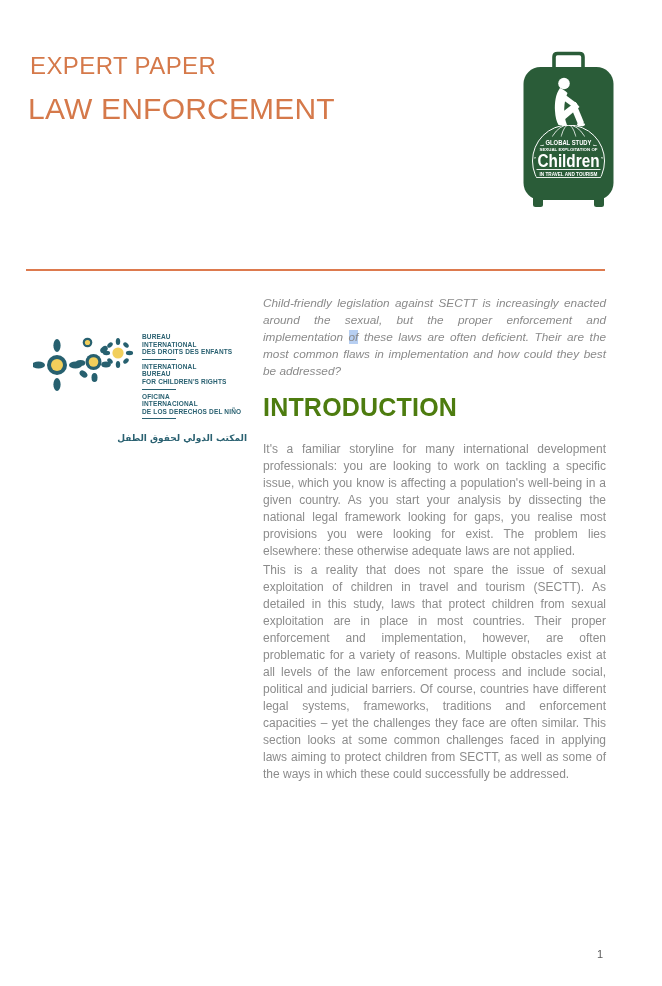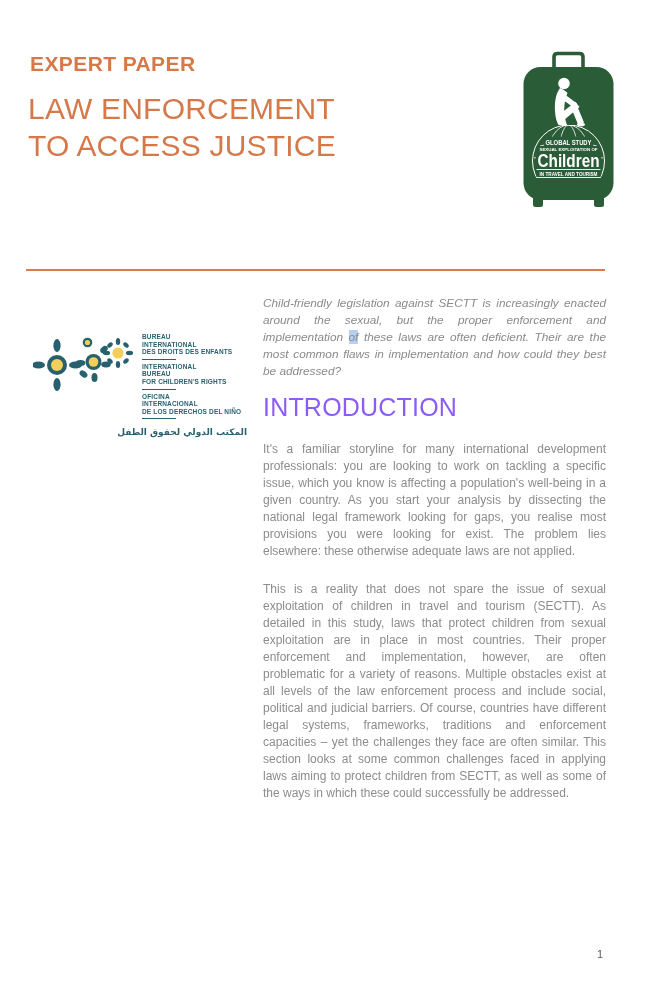--- a/index.html
+++ b/index.html
@@ -7,21 +7,21 @@
   body {
     width:662px; height:986px;
     font-family:"Liberation Sans", sans-serif;
     position:relative; overflow:hidden;
   }
   #page { position:absolute; inset:0; background:#fff; }
 
   
   .kicker {
     position:absolute; left:30px; top:52px;
-    font-size:21px; font-weight:bold; letter-spacing:0.4px;
+    font-size:24px; font-weight:normal; letter-spacing:0.4px;
     color:#D5794A;
   }
   .title {
     position:absolute; left:28px; top:90px;
     font-size:30px; font-weight:normal; line-height:37px;
     letter-spacing:0.2px; color:#D5794A;
   }
 
   
   .sectt-logo { position:absolute; left:523px; top:47px; width:91px; height:162px; }
@@ -36,54 +36,53 @@
   .ibcr-flowers { position:absolute; left:33px; top:332px; width:105px; height:62px; }
   .ibcr-text { position:absolute; left:142px; top:333px; width:105px; }
   .ibcr-line {
     font-size:6.5px; line-height:7.6px; font-weight:bold;
     color:#2A6171; letter-spacing:0.15px; white-space:nowrap;
   }
   .ibcr-sep { width:34px; border-top:1px solid #2A6171; margin:3px 0; }
   .ibcr-arabic {
     font-family:"DejaVu Sans", sans-serif;
     font-size:9px; font-weight:bold; color:#2A6171;
-    direction:rtl; text-align:left; margin-top:8px; white-space:nowrap;
+    direction:rtl; text-align:left; margin-top:14px; white-space:nowrap;
   }
 
   
   .text-col { position:absolute; left:263px; top:295px; width:343px; }
   .intro {
     font-size:11.8px; line-height:17px; font-style:italic;
     color:#8A8A8A; text-align:justify;
   }
   .hl { background:#B7CFF2; }
   .section-heading {
-    margin-top:14px; font-size:25px; line-height:26px; font-weight:normal;
-    color:#8b5cf6; letter-spacing:0.2px;
+    margin-top:14px; font-size:25px; line-height:26px; font-weight:bold;
+    color:#4d7c0f; letter-spacing:0.2px;
   }
   .body-par {
     margin-top:21px; font-size:12px; line-height:17px;
     color:#8C8C8C; text-align:justify;
   }
-  .body-par + .body-par { margin-top:21px; }
+  .body-par + .body-par { margin-top:2px; }
 
   .page-number {
     position:absolute; left:597px; top:948px;
     font-size:11px; color:#5A5A5A;
   }
 </style>
 </head>
 <body>
 
 <div id="page">
 
   <div class="kicker">EXPERT PAPER</div>
   <div class="title">
     <div>LAW ENFORCEMENT</div>
-    <div>TO ACCESS JUSTICE</div>
   </div>
 
   <svg class="sectt-logo" viewBox="0 0 91 162" xmlns="http://www.w3.org/2000/svg">
     <defs>
       <clipPath id="globeClip">
           <rect x="5" y="78" width="81" height="53"></rect>
         </clipPath>
     </defs>
 
     <path d="M31,22 L31,10 Q31,6.5 34.5,6.5 L56.5,6.5 Q60,6.5 60,10 L60,22" fill="none" stroke="#2A5C38" stroke-width="3.6"></path>

